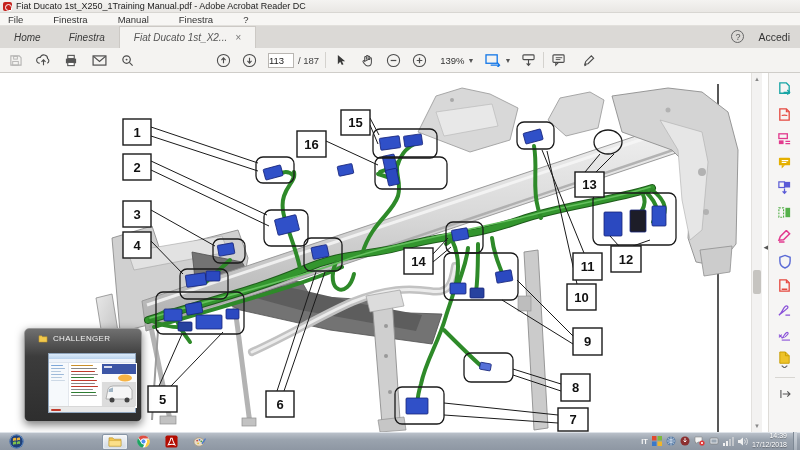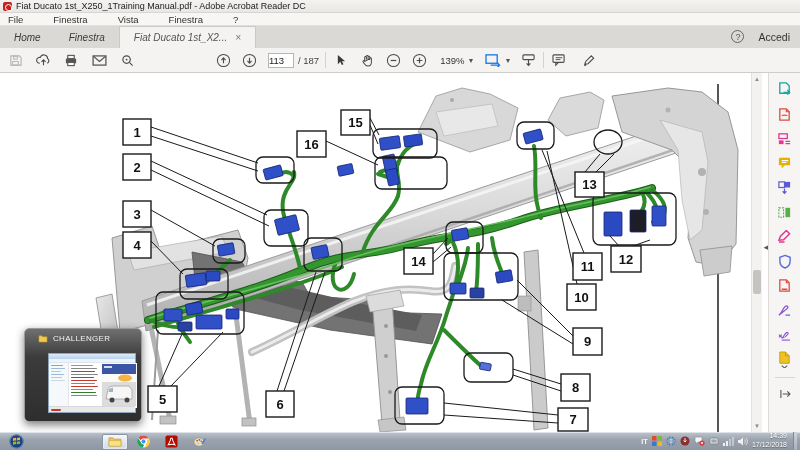--- a/index.html
+++ b/index.html
@@ -74,21 +74,21 @@
 <div class="stage">
 
   <div class="abs titlebar">
     <div class="acro-ico"></div>
     <div class="txt">Fiat Ducato 1st_X250_1Training Manual.pdf - Adobe Acrobat Reader DC</div>
   </div>
 
   <div class="abs menubar">
     <span>File</span>
     <span>Finestra</span>
-    <span>Vista</span>
+    <span>Manual</span>
     <span>Finestra</span>
     <span>?</span>
   </div>
 
   <div class="abs tabbar">
     <div class="tab">Home</div>
     <div class="tab">Finestra</div>
     <div class="tab doc">
       <span>Fiat Ducato 1st_X2...</span>
       <span class="x">×</span>

